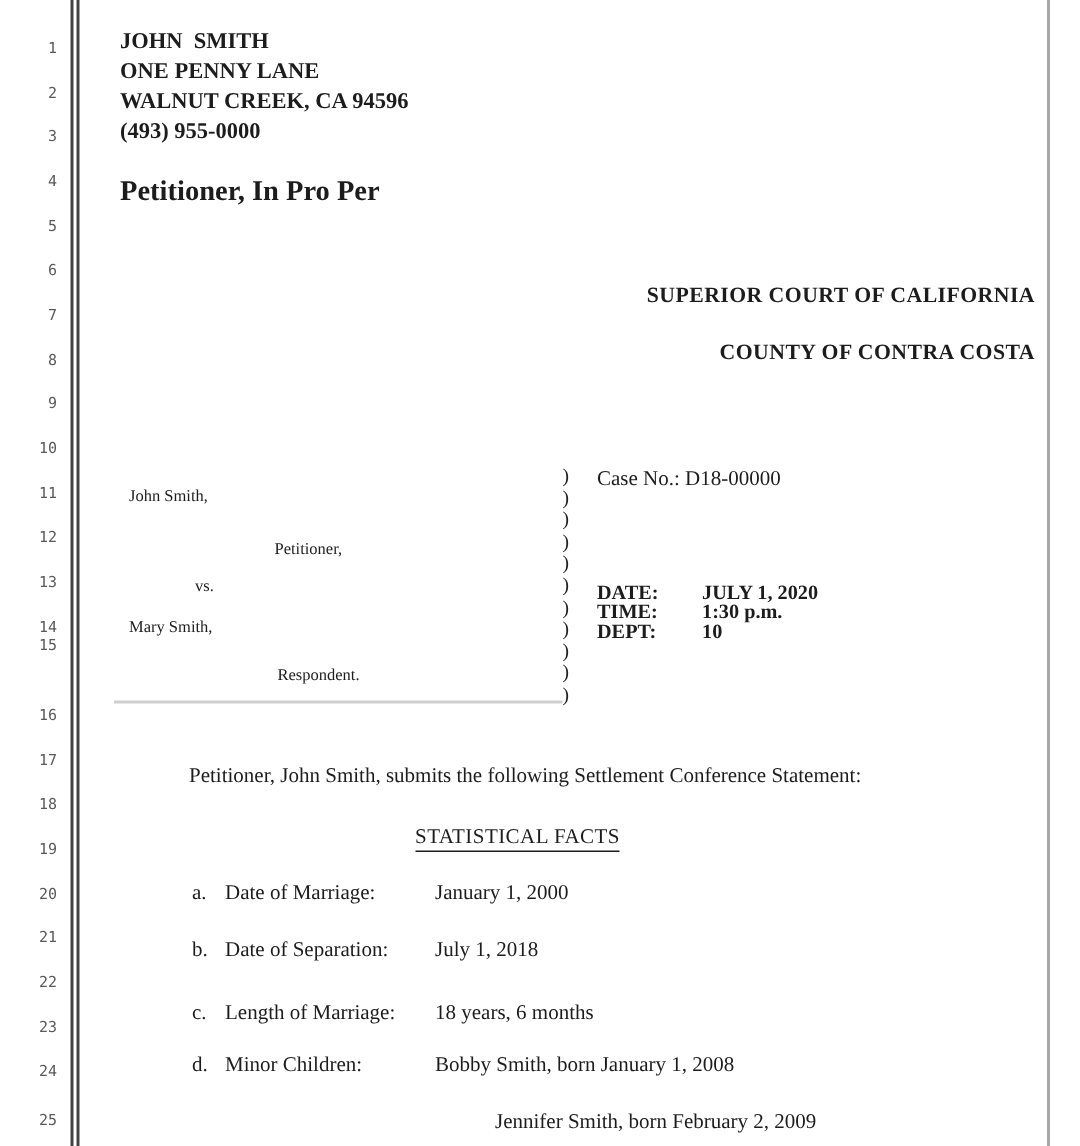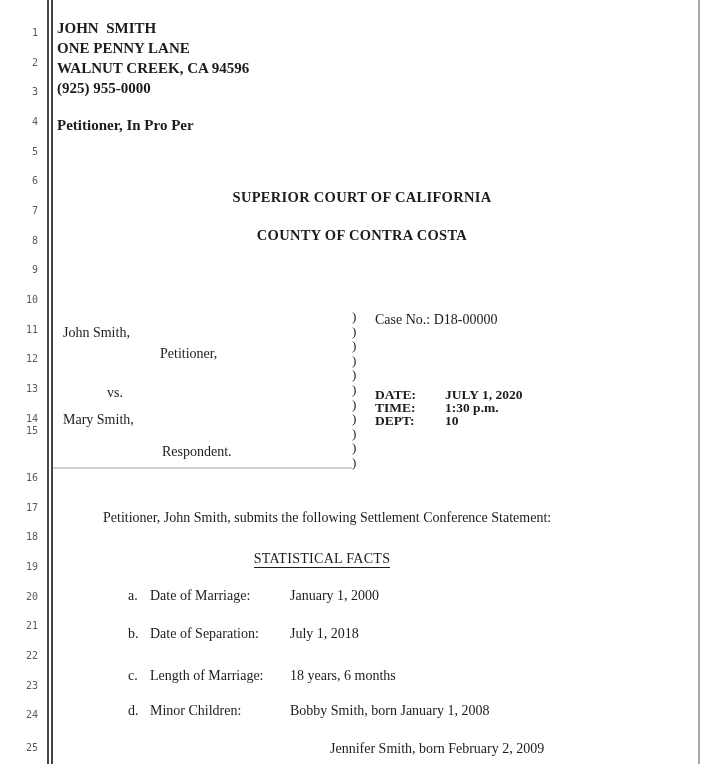--- a/index.html
+++ b/index.html
@@ -1,45 +1,45 @@
 <!DOCTYPE html>
 <html><head>
 <meta charset="utf-8">
 <style>
   html, body { margin:0; padding:0; background:#ffffff; }
   .page {
     position:relative; width:720px; height:764px; background:#ffffff;
     overflow:hidden; font-family:"Liberation Serif", serif; color:#1c1c1c;
   }
-  .abs { position:absolute; }
+  .abs { position:absolute;margin-left:23px; }
   .pre { white-space:pre; }
 
   
   .vrule { position:absolute; top:0; height:764px; }
   .rule-l1 { left:47px; width:1.5px; background:#454545; }
   .rule-l2 { left:51px; width:1.5px; background:#454545; }
   .rule-r  { left:698px; width:2px; background:#a8a8a8; }
 
   
   .lineno {
     position:absolute; left:0; width:38px; text-align:right;
     font-family:"DejaVu Sans Mono", monospace; font-size:10px; color:#5a5a5a;
     line-height:12px;
   }
 
   
   .attorney { left:57px; top:18px; font-size:15px; line-height:20px; font-weight:bold; }
-  .propria  { left:57px; top:117px; font-size:15px; font-weight:bold; }
+  .propria  { left:57px; top:117px; font-size:19px; font-weight:bold; }
 
   
-  .court-head { left:57px; width:610px; text-align:center; font-weight:bold;
+  .court-head { left:57px; width:610px; text-align:right; font-weight:bold;
                 font-size:14.5px; letter-spacing:0.3px; }
 
   
-  .cap-text { font-size:14px; }
+  .cap-text { font-size:11px; }
   .paren-col { left:352px; top:310px; font-size:13px; line-height:14.6px; color:#222; }
   .cap-underline { left:53px; top:467px; width:299px; height:1.5px; background:#cfcfcf; }
   .case-no { left:375px; top:312px; font-size:14px; }
   .doc-title { left:375px; top:344px; font-size:14px; font-weight:bold; line-height:14.5px; letter-spacing:0.2px; }
   .hear-row { left:375px; font-size:13.5px; font-weight:bold; line-height:13px; }
   .hear-label { display:inline-block; width:70px; }
 
   
   .intro { left:103px; top:510px; font-size:14px; }
   .section-head { left:57px; width:530px; top:549px; text-align:center; }
@@ -85,29 +85,29 @@
     </div>
 
   <div class="vrule rule-l1"></div>
   <div class="vrule rule-l2"></div>
   <div class="vrule rule-r"></div>
 
   <div class="abs attorney">
     <div class="pre">JOHN  SMITH</div>
     <div>ONE PENNY LANE</div>
     <div>WALNUT CREEK, CA 94596</div>
-    <div>(925) 955-0000</div>
+    <div>(493) 955-0000</div>
   </div>
   <div class="abs propria">Petitioner, In Pro Per</div>
 
   <div class="abs court-head" style="top:189px;">SUPERIOR COURT OF CALIFORNIA</div>
   <div class="abs court-head" style="top:227px;">COUNTY OF CONTRA COSTA</div>
 
   <div class="abs cap-text" style="left:63px; top:325px;">John Smith,</div>
-  <div class="abs cap-text" style="left:160px; top:346px;">Petitioner,</div>
+  <div class="abs cap-text" style="left:160px; top:360px;">Petitioner,</div>
   <div class="abs cap-text" style="left:107px; top:385px;">vs.</div>
   <div class="abs cap-text" style="left:63px; top:412px;">Mary Smith,</div>
   <div class="abs cap-text" style="left:162px; top:444px;">Respondent.</div>
 
   <div class="abs paren-col" id="paren-col">
       <div>)</div>
       <div>)</div>
       <div>)</div>
       <div>)</div>
       <div>)</div>

